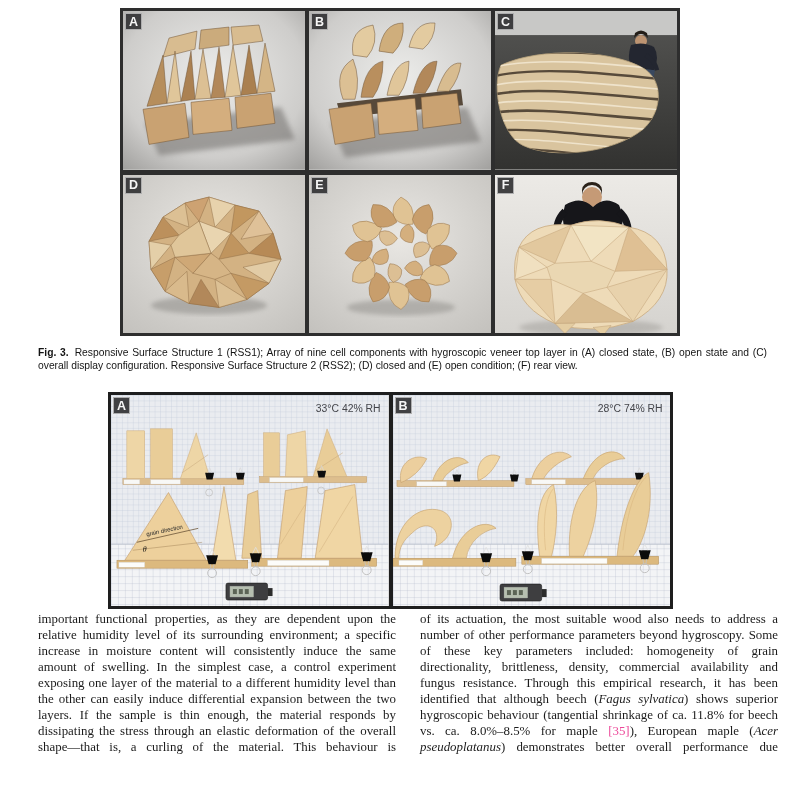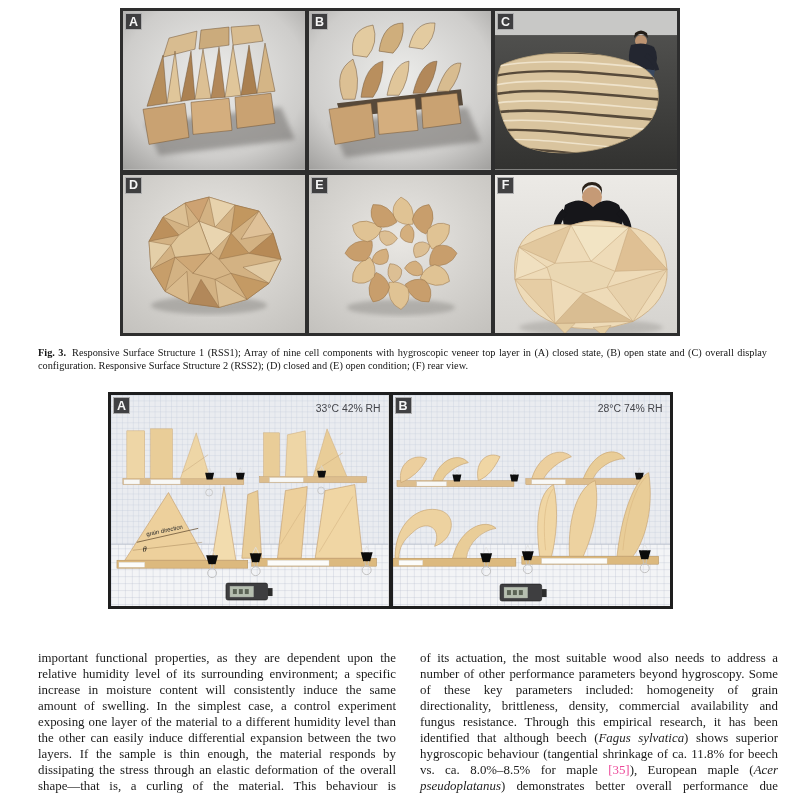--- a/index.html
+++ b/index.html
@@ -11,32 +11,32 @@
   .fig3-grid{position:absolute;left:120px;top:8px;width:560px;height:328px;
     background:#2e2e2e;border:3px solid #2e2e2e;box-sizing:border-box;
     display:grid;grid-template-columns:1fr 1fr 1fr;grid-template-rows:1fr 1fr;gap:5px 4px;}
   .cell{position:relative;overflow:hidden;background:#cfcfcd;}
   .plabel{position:absolute;top:2px;left:2px;width:17px;height:17px;
     background:rgba(52,52,54,.93);color:#f5f5f5;
     font:700 12.5px "Liberation Sans",sans-serif;
     display:flex;align-items:center;justify-content:center;
     box-shadow:inset 0 0 0 1px rgba(235,235,235,.65);}
 
-  .figcap{font-family:Liberation Serif, serif;font-size:10.3px;line-height:12.5px;color:#141414;}
+  .figcap{font-family:Liberation Sans, sans-serif;font-size:10.3px;line-height:12.5px;color:#141414;}
   #fig3-caption{position:absolute;left:38px;top:347px;width:729px;text-align:justify;}
   .captag{font-weight:700;margin-right:6px;}
 
   
   .fig4-grid{position:absolute;left:108px;top:392px;width:565px;height:217px;
     background:#1e1e1e;border:3px solid #1e1e1e;box-sizing:border-box;
     display:grid;grid-template-columns:1fr 1fr;gap:4px;}
   #fig4-caption{position:absolute;left:0;top:625px;width:800px;text-align:center;}
 
   
-  .col{position:absolute;top:651px;width:358px;
+  .col{position:absolute;top:612px;width:358px;
     font-family:"Liberation Serif",serif;font-size:12.9px;line-height:15.95px;
     color:#1b1b1b;text-align:justify;text-align-last:justify;margin:0;}
   #col-left{left:38px;}
   #col-right{left:420px;}
   .it{font-style:italic;}
   .cite{color:#ec4899;cursor:pointer;}
 </style>
 </head>
 <body>
 

